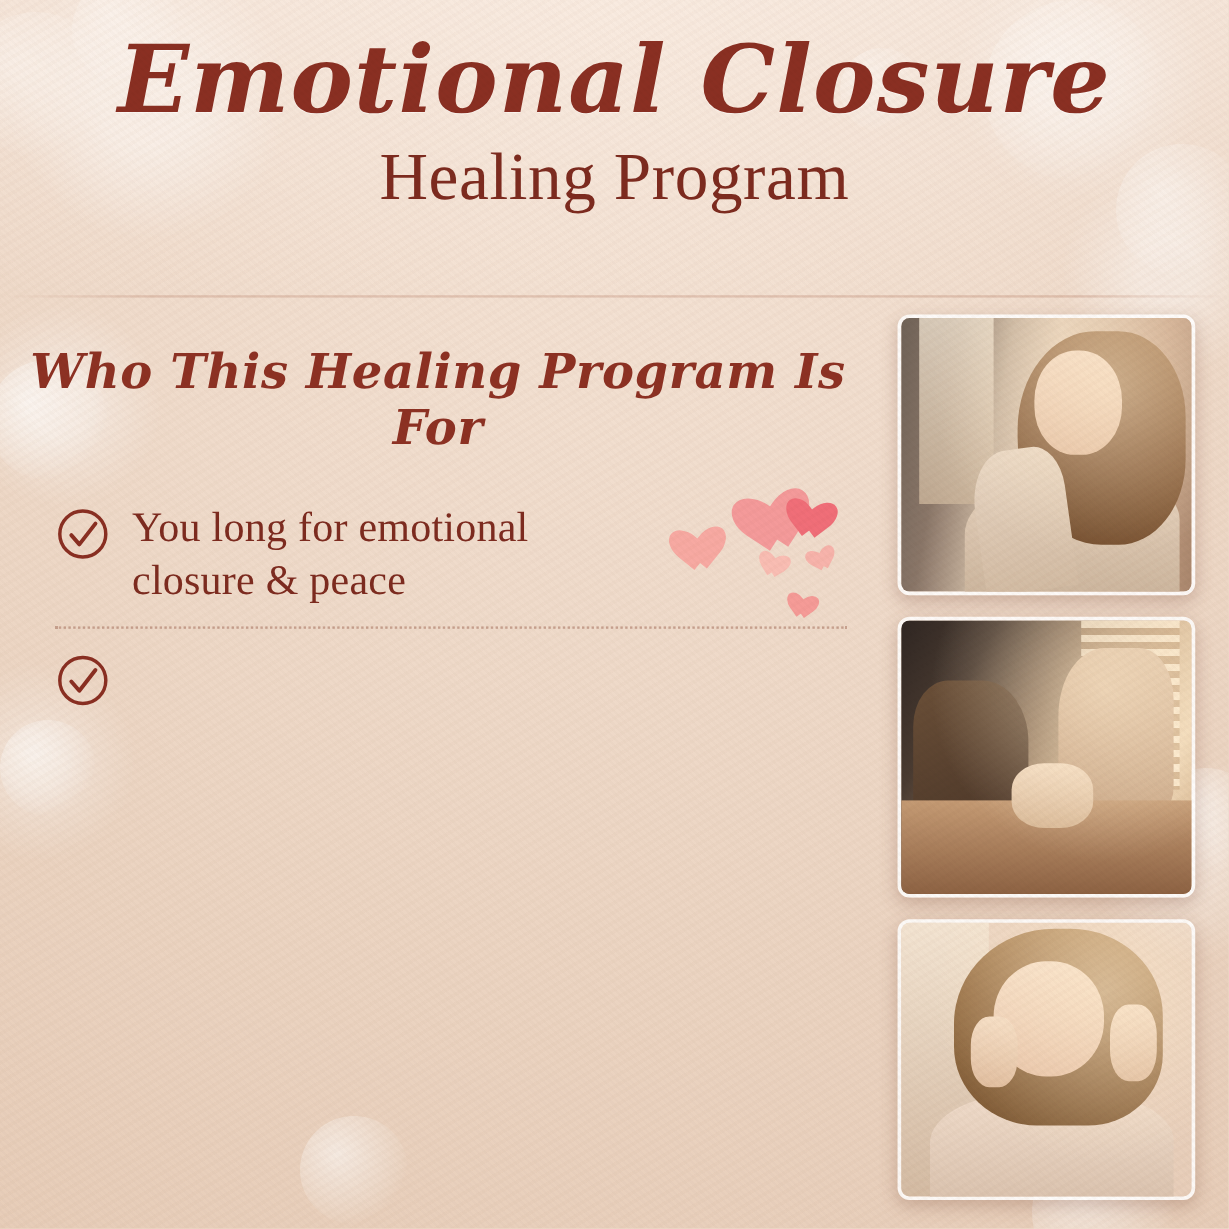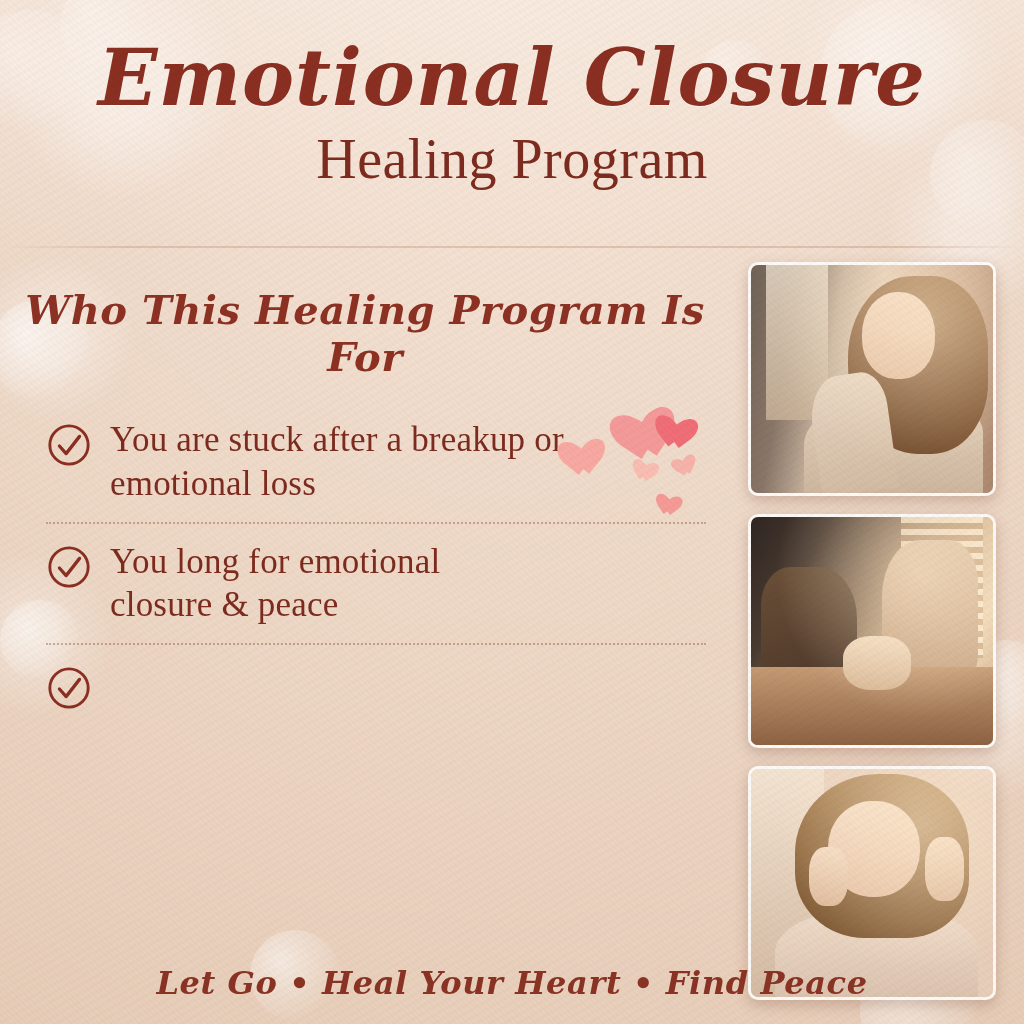--- a/index.html
+++ b/index.html
@@ -51,21 +51,21 @@
   
   .header {
     position: absolute;
     top: 0; left: 0; right: 0;
     height: 246px;
     text-align: center;
     background: linear-gradient(180deg, rgba(250,238,229,0.55) 0%, rgba(246,231,220,0.25) 70%, rgba(244,228,216,0) 100%);
   }
   .title-script {
     margin: 0;
-    padding-top: 39px;
+    padding-top: 28px;
     font-family: "DejaVu Serif", serif;
     font-style: italic;
     font-weight: 700;
     font-size: 78px;
     letter-spacing: 1px;
     color: #8a2f22;
     line-height: 1;
     text-shadow: 0 1px 0 rgba(255,255,255,0.5);
   }
   .title-sub {
@@ -315,30 +315,20 @@
     <h1 class="title-script">Emotional Closure</h1>
     <h2 class="title-sub">Healing Program</h2>
   </div>
   <div class="header-rule"></div>
 
   <div class="content">
     <div class="section-heading">Who This Healing Program Is For</div>
 
     <div class="list">
 
-      <div class="item">
-        <span class="check">
-          <svg viewBox="0 0 48 48" width="46" height="46" aria-hidden="true">
-            <circle cx="24" cy="24" r="20" fill="none" stroke="#8a2f22" stroke-width="3"></circle>
-            <path d="M14 25 L21 33 L35 15" fill="none" stroke="#8a2f22" stroke-width="3.4" stroke-linecap="round" stroke-linejoin="round"></path>
-          </svg>
-        </span>
-        <span class="item-text">You are stuck after a breakup or
-emotional loss</span>
-      </div>
 
 
       <div class="item">
         <span class="check">
           <svg viewBox="0 0 48 48" width="46" height="46" aria-hidden="true">
             <circle cx="24" cy="24" r="20" fill="none" stroke="#8a2f22" stroke-width="3"></circle>
             <path d="M14 25 L21 33 L35 15" fill="none" stroke="#8a2f22" stroke-width="3.4" stroke-linecap="round" stroke-linejoin="round"></path>
           </svg>
         </span>
         <span class="item-text">You long for emotional
@@ -394,16 +384,15 @@
       <div class="body"></div>
       <div class="hair"></div>
       <div class="face"></div>
       <div class="handL"></div>
       <div class="handR"></div>
       <div class="photo-glow"></div>
     </div>
 
   </div>
 
-  <div class="footer">Let Go • Heal Your Heart • Find Peace</div>
 
   <div class="grain"></div>
 </div>
 
 </body></html>

